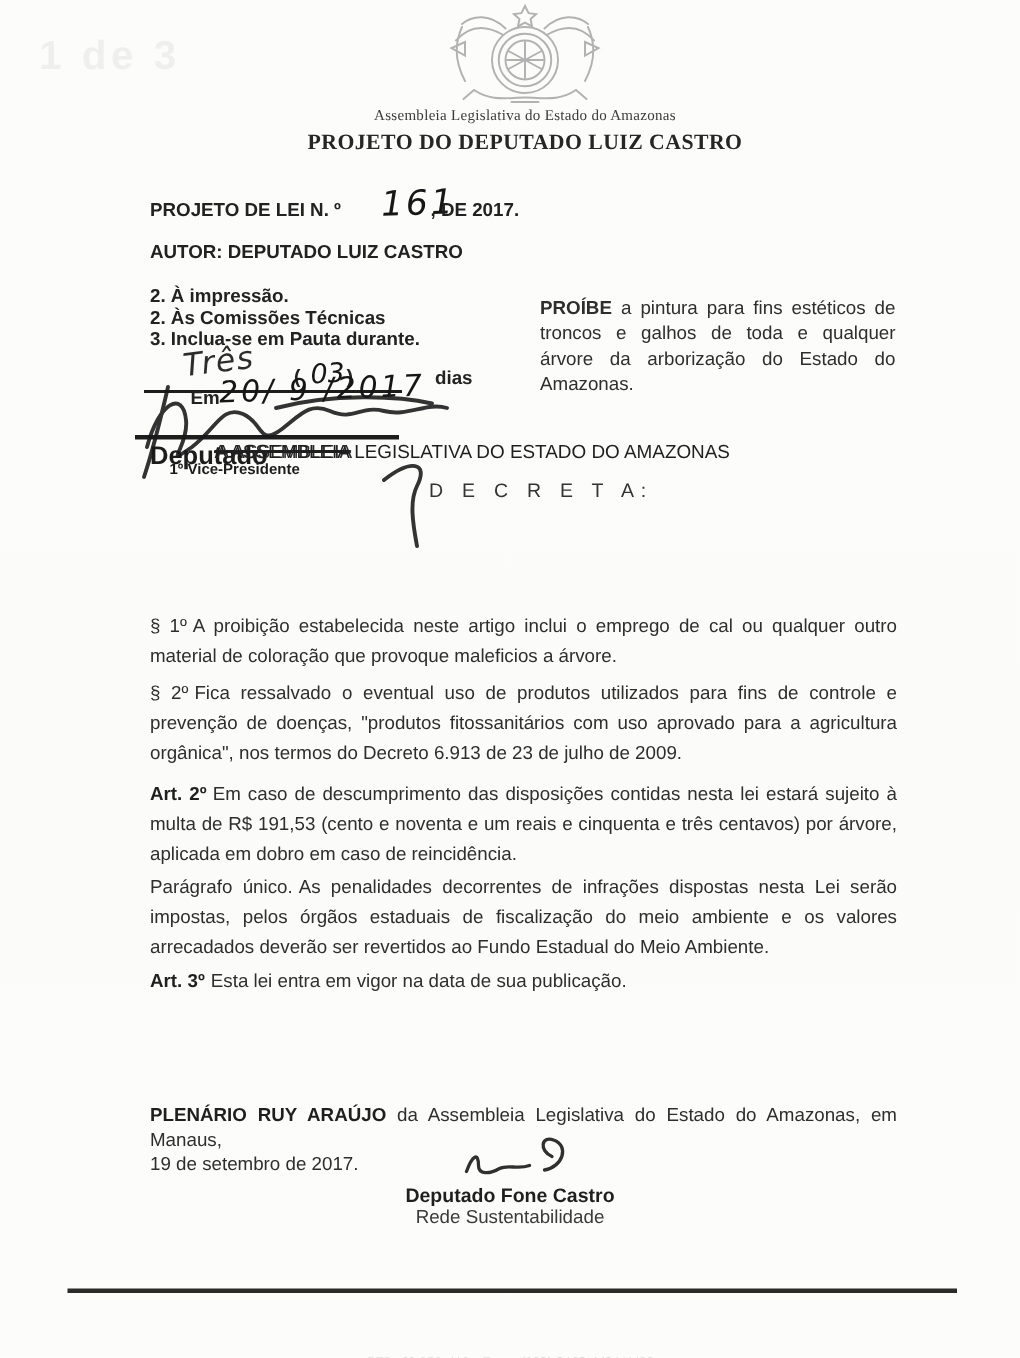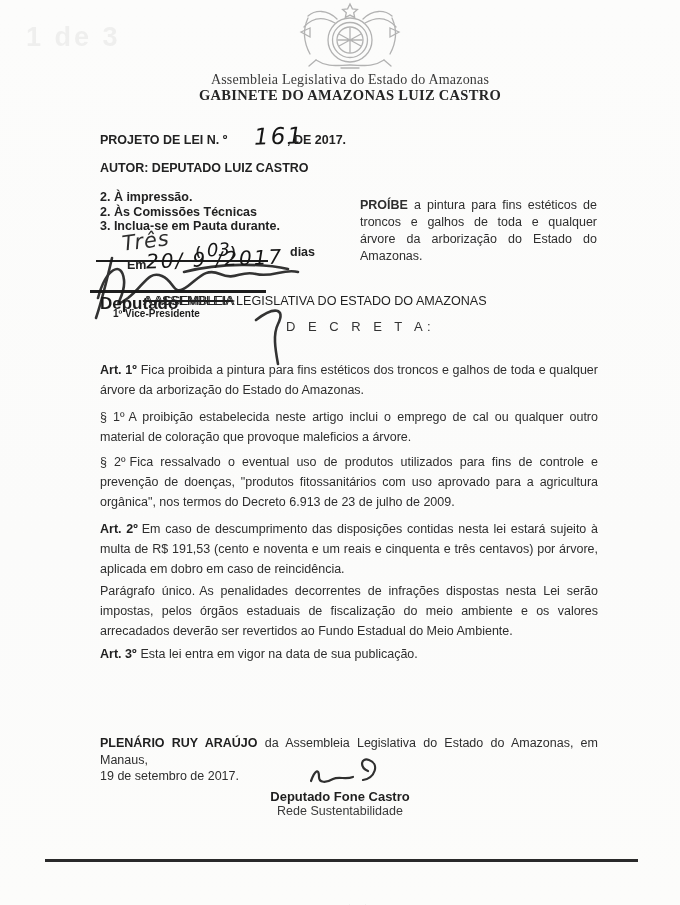--- a/index.html
+++ b/index.html
@@ -5,21 +5,21 @@
   html,body{margin:0;padding:0;background:#fdfdfc;}
   .page{
     position:relative;width:680px;height:905px;overflow:hidden;
     background:linear-gradient(180deg,#fcfcfb 0%,#fbfbfa 60%,#fcfcfa 100%);
     font-family:"Liberation Sans",sans-serif;color:#2b2b2b;
   }
   .abs{position:absolute;}
   .b{font-weight:bold;}
   .serif{font-family:"Liberation Serif",serif;}
   .watermark{font-size:27px;font-weight:bold;color:rgba(90,90,90,0.08);letter-spacing:3px;}
-  .org{font-size:14px;color:#3a3a3a;letter-spacing:.2px;}
+  .org{font-size:10px;color:#3a3a3a;letter-spacing:.2px;}
   .office{font-size:14.5px;font-weight:bold;color:#262626;letter-spacing:.3px;}
   .tbold{font-size:12.5px;font-weight:bold;color:#222;}
   .hand{font-family:"DejaVu Sans",sans-serif;font-style:italic;color:#161616;}
   .hand-num{font-size:23px;transform:rotate(-2deg);letter-spacing:2px;}
   .hand-word{font-size:21px;transform:rotate(-7deg);letter-spacing:1px;opacity:.9;}
   .hand-small{font-size:18px;transform:rotate(-3deg);}
   .hand-date{font-size:20px;transform:rotate(-2deg);letter-spacing:2px;}
   .rule{background:#1d1d1d;}
   .stamp1{font-size:17px;font-weight:bold;color:#1c1c1c;}
   .stamp2{font-size:10px;font-weight:bold;color:#1c1c1c;}
@@ -55,21 +55,21 @@
       <path d="M67,26 v24 M56,32 l22,12 M78,32 l-22,12 M55,38 h24"></path>
       <path d="M25,16 C20,27 20,39 27,52 M109,16 C114,27 114,39 107,52"></path>
       <path d="M27,26 l-9,4 9,5 z M107,26 l9,4 -9,5 z"></path>
       <path d="M33,58 C45,66 55,63 67,63 C79,63 89,66 101,58"></path>
       <path d="M33,58 l-7,6 M101,58 l7,6"></path>
       <path d="M58,66 h18"></path>
     </svg>
   </div>
 
   <div class="abs serif org center" style="left:60px;top:72px;width:580px;">Assembleia Legislativa do Estado do Amazonas</div>
-  <div class="abs serif office center" style="left:60px;top:87px;width:580px;">GABINETE DO AMAZONAS LUIZ CASTRO</div>
+  <div class="abs serif office center" style="left:60px;top:87px;width:580px;">PROJETO DO DEPUTADO LUIZ CASTRO</div>
 
   <span class="abs tbold" style="left:100px;top:133px;">PROJETO DE LEI N. º</span>
   <span class="abs hand hand-num" style="left:254px;top:123px;">161</span>
   <span class="abs tbold" style="left:287px;top:133px;">, DE 2017.</span>
   <div class="abs tbold" style="left:100px;top:161px;">AUTOR: DEPUTADO LUIZ CASTRO</div>
 
   <div class="abs routing" style="left:100px;top:190px;">
     <div>2. À impressão.</div>
     <div>2. Às Comissões Técnicas</div>
     <div>3. Inclua-se em Pauta durante.</div>
@@ -97,21 +97,20 @@
       <path d="M96,32 C134,22 178,24 200,29"></path>
       <path d="M24,18 C18,44 12,66 8,78"></path>
       <path d="M168,80 C186,66 198,68 190,84 C185,94 187,108 190,124"></path>
     </svg>
   </div>
 
   <div class="abs ementa" style="left:360px;top:197px;"><span class="b">PROÍBE</span> <span>a pintura para fins estéticos de troncos e galhos de toda e qualquer árvore da arborização do Estado do Amazonas.</span></div>
 
   <div class="abs decreta" style="left:286px;top:319px;">D E C R E T A:</div>
 
-  <div class="abs para lead-b" style="left:100px;top:360px;"><span class="lead">Art. 1º</span><span>Fica proibida a pintura para fins estéticos dos troncos e galhos de toda e qualquer árvore da arborização do Estado do Amazonas.</span></div>
   <div class="abs para" style="left:100px;top:407px;"><span class="lead">§ 1º</span><span>A proibição estabelecida neste artigo inclui o emprego de cal ou qualquer outro material de coloração que provoque maleficios a árvore.</span></div>
   <div class="abs para" style="left:100px;top:452px;"><span class="lead">§ 2º</span><span>Fica ressalvado o eventual uso de produtos utilizados para fins de controle e prevenção de doenças, "produtos fitossanitários com uso aprovado para a agricultura orgânica", nos termos do Decreto 6.913 de 23 de julho de 2009.</span></div>
   <div class="abs para lead-b" style="left:100px;top:519px;"><span class="lead">Art. 2º</span><span>Em caso de descumprimento das disposições contidas nesta lei estará sujeito à multa de R$ 191,53 (cento e noventa e um reais e cinquenta e três centavos) por árvore, aplicada em dobro em caso de reincidência.</span></div>
   <div class="abs para" style="left:100px;top:581px;"><span class="lead">Parágrafo único.</span><span>As penalidades decorrentes de infrações dispostas nesta Lei serão impostas, pelos órgãos estaduais de fiscalização do meio ambiente e os valores arrecadados deverão ser revertidos ao Fundo Estadual do Meio Ambiente.</span></div>
   <div class="abs para lead-b" style="left:100px;top:644px;"><span class="lead">Art. 3º</span><span>Esta lei entra em vigor na data de sua publicação.</span></div>
 
   <div class="abs para" style="left:100px;top:735px;line-height:16.5px;">
     <span class="b" style="color:#1f1f1f;">PLENÁRIO RUY ARAÚJO</span>
     <span>da Assembleia Legislativa do Estado do Amazonas, em Manaus,</span>
     <span style="display:block;">19 de setembro de 2017.</span>

